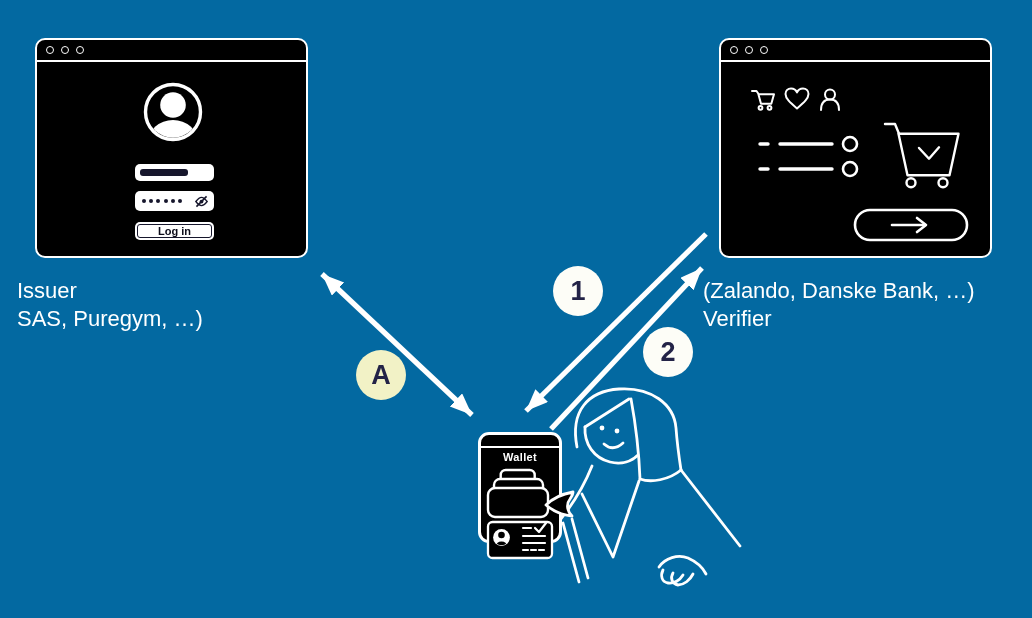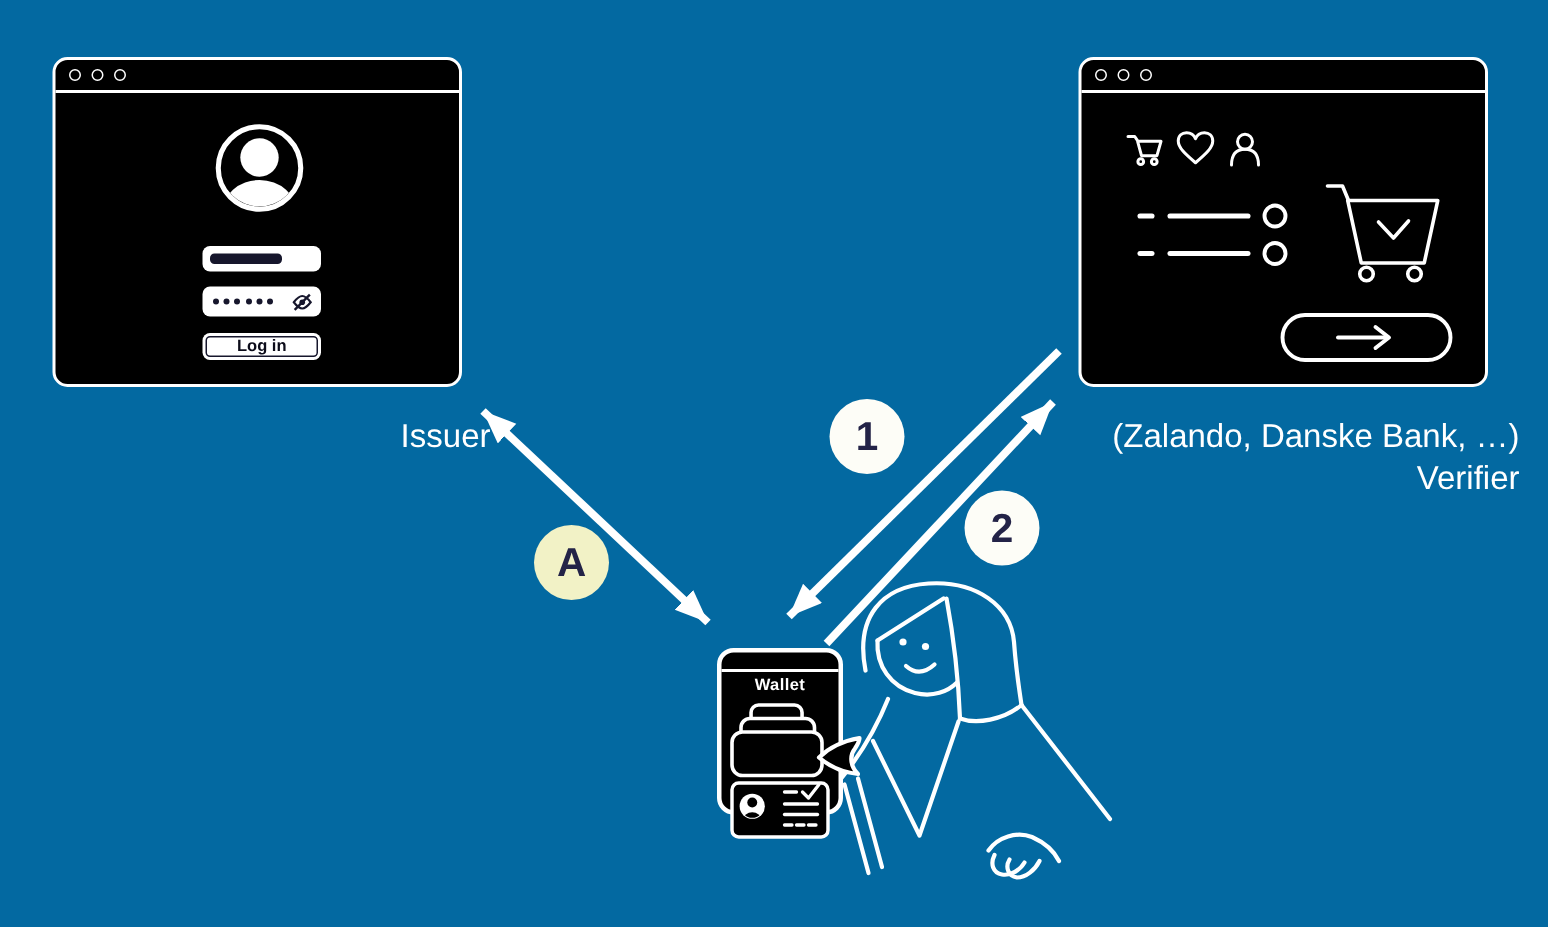--- a/index.html
+++ b/index.html
@@ -20,21 +20,21 @@
   .f-user{top:124px;height:17px;}
   .f-pass{top:151px;height:20px;justify-content:space-between;padding:0 5px 0 7px;}
   .user-bar{margin-left:5px;width:48px;height:6.5px;background:#16162c;border-radius:3px;}
   .dots{display:flex;gap:3.2px;align-items:center;}
   .dots i{width:4px;height:4px;border-radius:50%;background:#16162c;}
   .login-btn{position:absolute;left:98px;top:182px;width:79px;height:18px;background:#fff;border-radius:5px;
              outline:1.6px solid #16162c;outline-offset:-3px;display:flex;align-items:center;justify-content:center;
              font-size:11px;font-weight:bold;color:#0c0c1a;}
 
   
-  .caption{position:absolute;color:#fff;font-size:22px;line-height:28px;text-align:right;width:310px;}
+  .caption{position:absolute;color:#fff;font-size:22px;line-height:28px;text-align:left;width:310px;}
 
   
   .phone{position:absolute;left:478px;top:432px;width:84px;height:111px;border:3px solid #fff;border-radius:11px;background:#000;}
   .phone-divider{position:absolute;left:0;top:11px;width:100%;height:2px;background:#fff;}
   .wallet-title{position:absolute;left:0;top:16px;width:100%;text-align:center;color:#fff;
                 font-size:11px;font-weight:bold;letter-spacing:.3px;}
 
   
   .badge{position:absolute;width:50px;height:50px;border-radius:50%;display:flex;align-items:center;
          justify-content:center;font-weight:bold;font-size:27px;color:#232347;}
@@ -116,20 +116,21 @@
         <path d="M2,8 C4.5,4.8 6.4,3.6 8,3.6 C9.6,3.6 11.5,4.8 14,8 C11.5,11.2 9.6,12.4 8,12.4 C6.4,12.4 4.5,11.2 2,8 Z" fill="none" stroke="#16162c" stroke-width="1.5"></path>
         <circle cx="8" cy="8" r="2" fill="#16162c"></circle>
         <line x1="2.6" y1="13.4" x2="13.4" y2="2.6" stroke="#16162c" stroke-width="1.7"></line>
       </svg>
     </div>
     <div class="login-btn">Log in</div>
   </div>
 
   <div class="caption" style="left:17px;top:277px;">
     <div>Issuer</div>
+    <div>SAS, Puregym, …)</div>
   </div>
 
   <div class="win" style="left:719px;top:38px;">
     <div class="titlebar">
       <span class="tl-dot"></span>
       <span class="tl-dot"></span>
       <span class="tl-dot"></span>
     </div>
     <svg style="position:absolute;left:0;top:23px;" width="269" height="192" viewBox="0 0 269 192">
 

